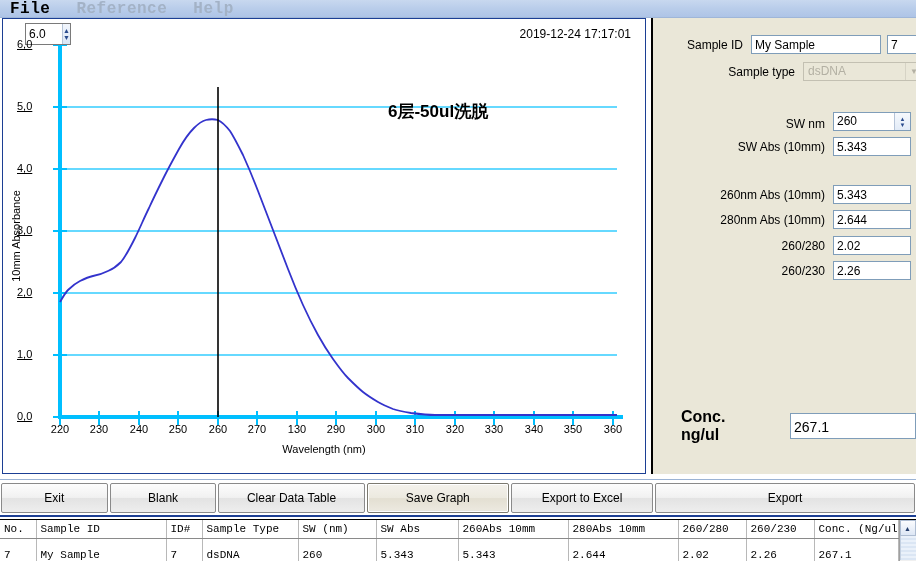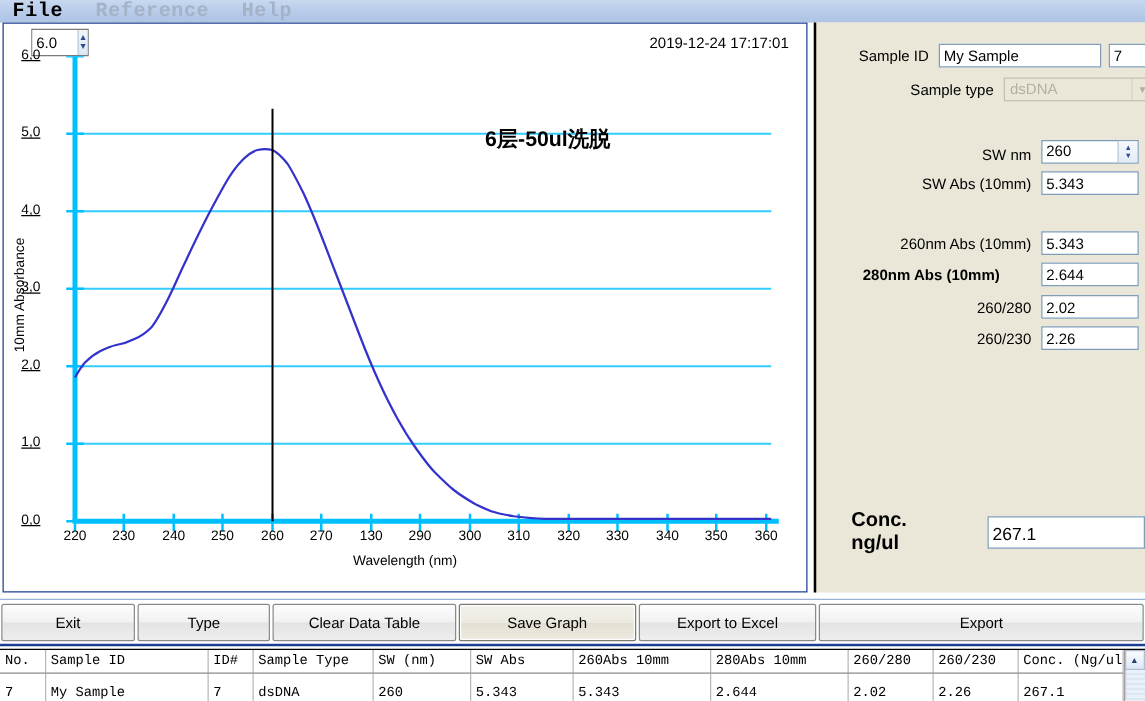--- a/index.html
+++ b/index.html
@@ -501,21 +501,21 @@
         <span class="fld-label" style="width:160px; text-align:right;">SW Abs (10mm)</span>
         <span class="txtbox" style="width:78px; margin-left:8px;">5.343</span>
       </div>
 
       <div class="fld-row" style="left:12px; top:167px;">
         <span class="fld-label" style="width:160px; text-align:right;">260nm Abs (10mm)</span>
         <span class="txtbox" style="width:78px; margin-left:8px;">5.343</span>
       </div>
 
       <div class="fld-row" style="left:12px; top:192px;">
-        <span class="fld-label" style="width:160px; text-align:center;font-weight:bold;">280nm Abs (10mm)</span>
+        <span class="fld-label" style="width:160px; text-align:right;">280nm Abs (10mm)</span>
         <span class="txtbox" style="width:78px; margin-left:8px;">2.644</span>
       </div>
 
       <div class="fld-row" style="left:12px; top:218px;">
         <span class="fld-label" style="width:160px; text-align:right;">260/280</span>
         <span class="txtbox" style="width:78px; margin-left:8px;">2.02</span>
       </div>
 
       <div class="fld-row" style="left:12px; top:243px;">
         <span class="fld-label" style="width:160px; text-align:right;">260/230</span>
@@ -524,21 +524,21 @@
 
       <div class="fld-row" style="left:28px; top:390px;gap:18px;">
         <span class="conc-label">Conc. ng/ul</span>
         <span class="txtbox big" style="width:135px; margin-left:10px;">267.1</span>
       </div>
     </div>
   </div>
 
   <div class="button-bar">
     <div class="btn" style="width:108px">Exit</div>
-    <div class="btn" style="width:108px">Type</div>
+    <div class="btn" style="width:108px">Blank</div>
     <div class="btn" style="width:148px">Clear Data Table</div>
     <div class="btn focused" style="width:144px">Save Graph</div>
     <div class="btn" style="width:144px">Export to Excel</div>
     <div class="btn" style="width:263px">Export</div>
   </div>
 
   <div class="table-wrap">
     <table class="grid">
       <colgroup>
         <col style="width:36px">

